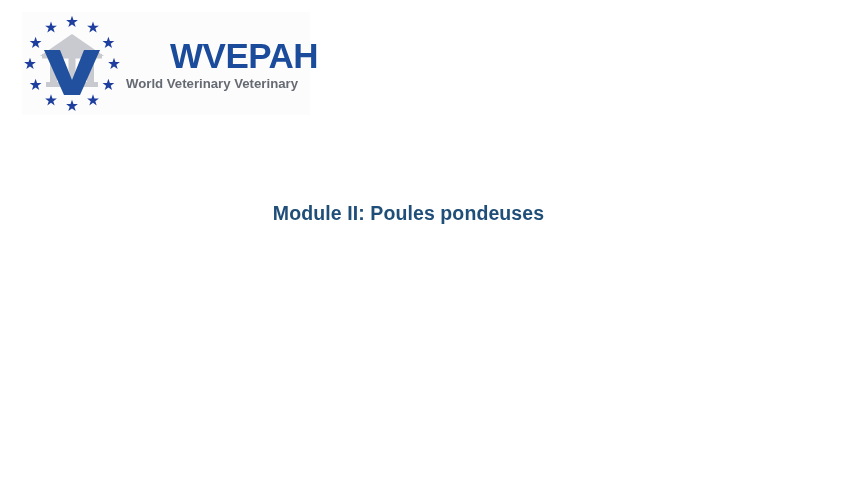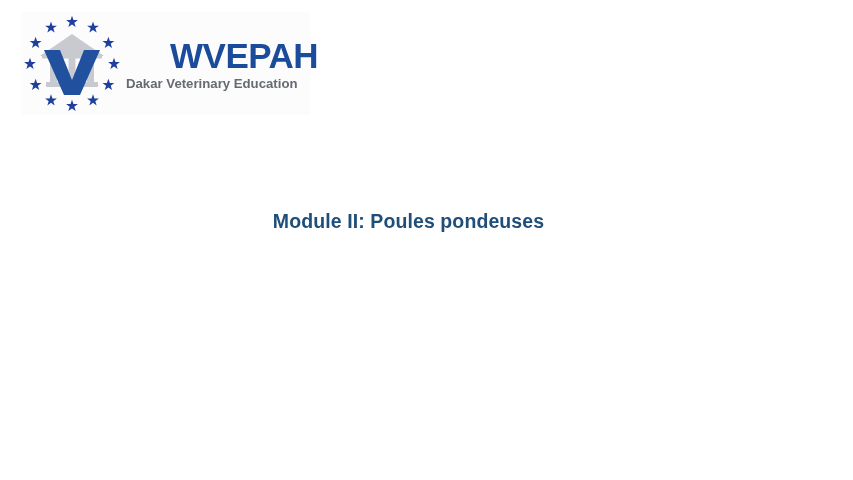--- a/index.html
+++ b/index.html
@@ -68,21 +68,21 @@
     color: #666a72;
     white-space: nowrap;
     margin-top: 2px;
   }
   .tagline-line-2 { margin-top: 0px; }
 
   
   .title-block {
     position: absolute;
     left: 0;
-    top: 208px;
+    top: 200px;
     width: 817px;
     text-align: center;
   }
   .slide-title {
     font-family: "Liberation Sans", sans-serif;
     font-weight: bold;
     font-size: 19.5px;
     line-height: 26px;
     color: #1f4e79;
     letter-spacing: 0.1px;
@@ -148,21 +148,21 @@
           <use href="#eustar" x="13.6" y="71"></use>
           <use href="#eustar" x="8" y="50"></use>
           <use href="#eustar" x="13.6" y="29"></use>
           <use href="#eustar" x="29" y="13.6"></use>
         </g>
       </svg>
     </div>
 
     <div class="logo-text">
       <div class="wordmark">WVEPAH</div>
-      <div class="tagline">Dakar Veterinary Education</div>
+      <div class="tagline">World Veterinary Veterinary</div>
     </div>
 
   </div>
 
   <div class="title-block">
     <div class="slide-title">Module II: Poules pondeuses</div>
   </div>
 
 
 </div>

